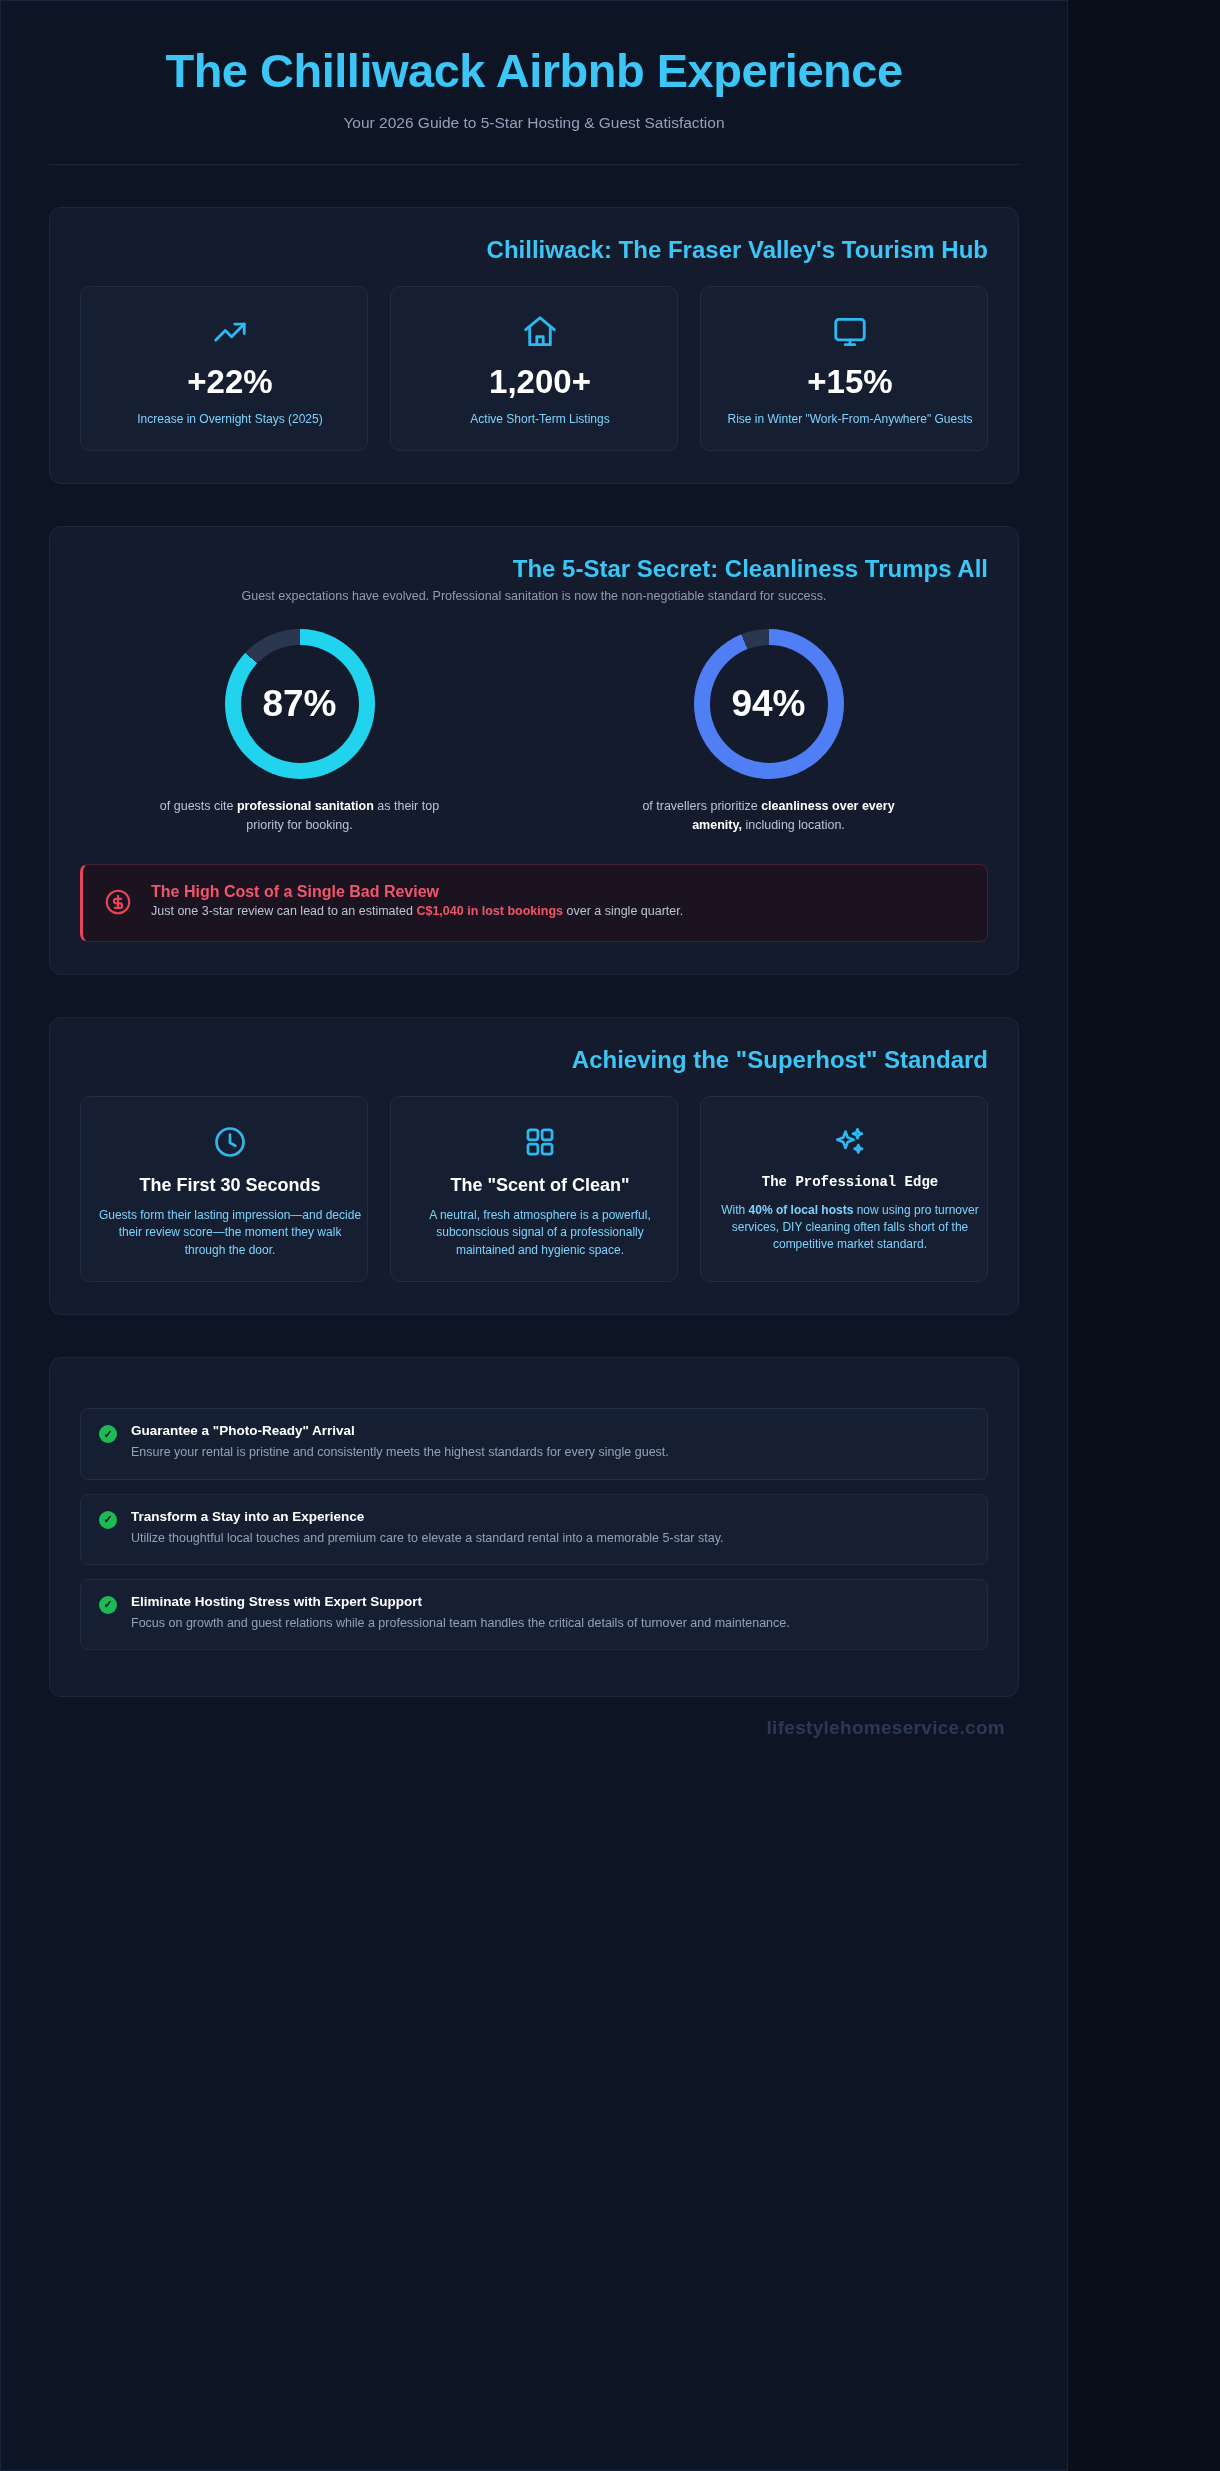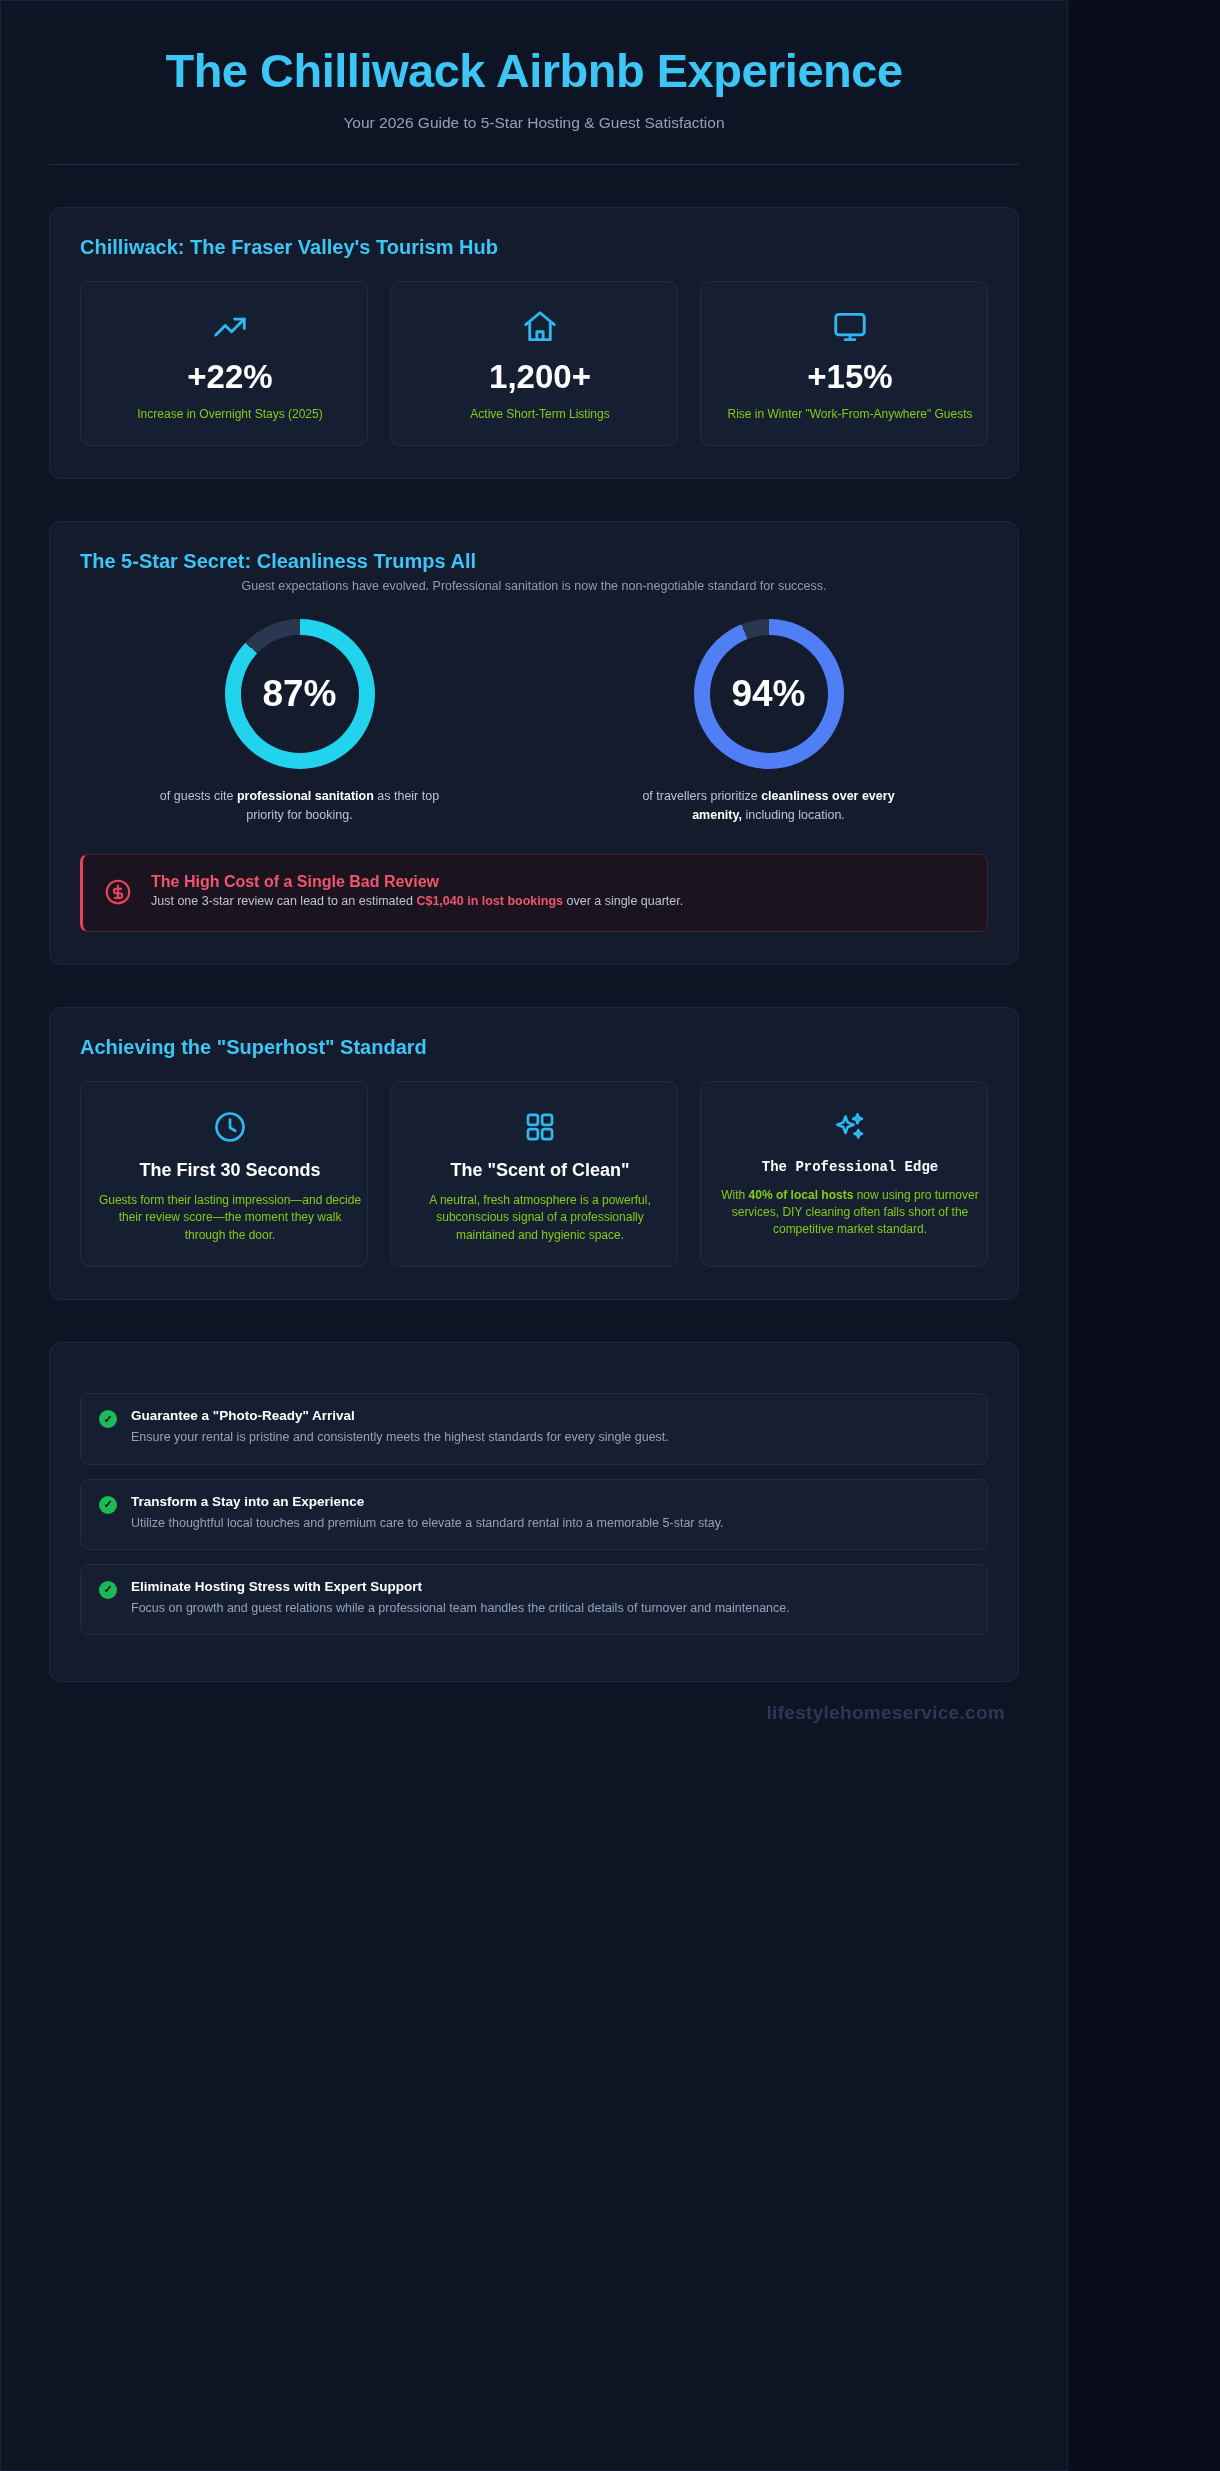--- a/index.html
+++ b/index.html
@@ -48,22 +48,22 @@
 
   
   .section {
     margin-top: 42px;
     background: #131b2d;
     border: 1px solid #1e273d;
     border-radius: 12px;
     padding: 28px 30px 32px 30px;
   }
   .section-title {
-    text-align: left;
-    font-size: 20px;
+    text-align: right;
+    font-size: 24px;
     font-weight: bold;
     color: #3cc5f5;
     margin-bottom: 6px;
   }
   .section-sub {
     text-align: center;
     font-size: 12.5px;
     color: #8e9cb3;
     margin-bottom: 20px;
   }
@@ -92,21 +92,21 @@
     margin-bottom: 10px;
   }
   .stat-value {
     font-size: 33px;
     font-weight: bold;
     color: #ffffff;
     margin-bottom: 10px;
   }
   .stat-label {
     font-size: 12px;
-    color: #84cc16;
+    color: #7dd3fc;
     line-height: 1.45;
   }
 
   
   .donut-row {
     display: flex;
     gap: 30px;
     margin-top: 26px;
     margin-bottom: 28px;
   }

